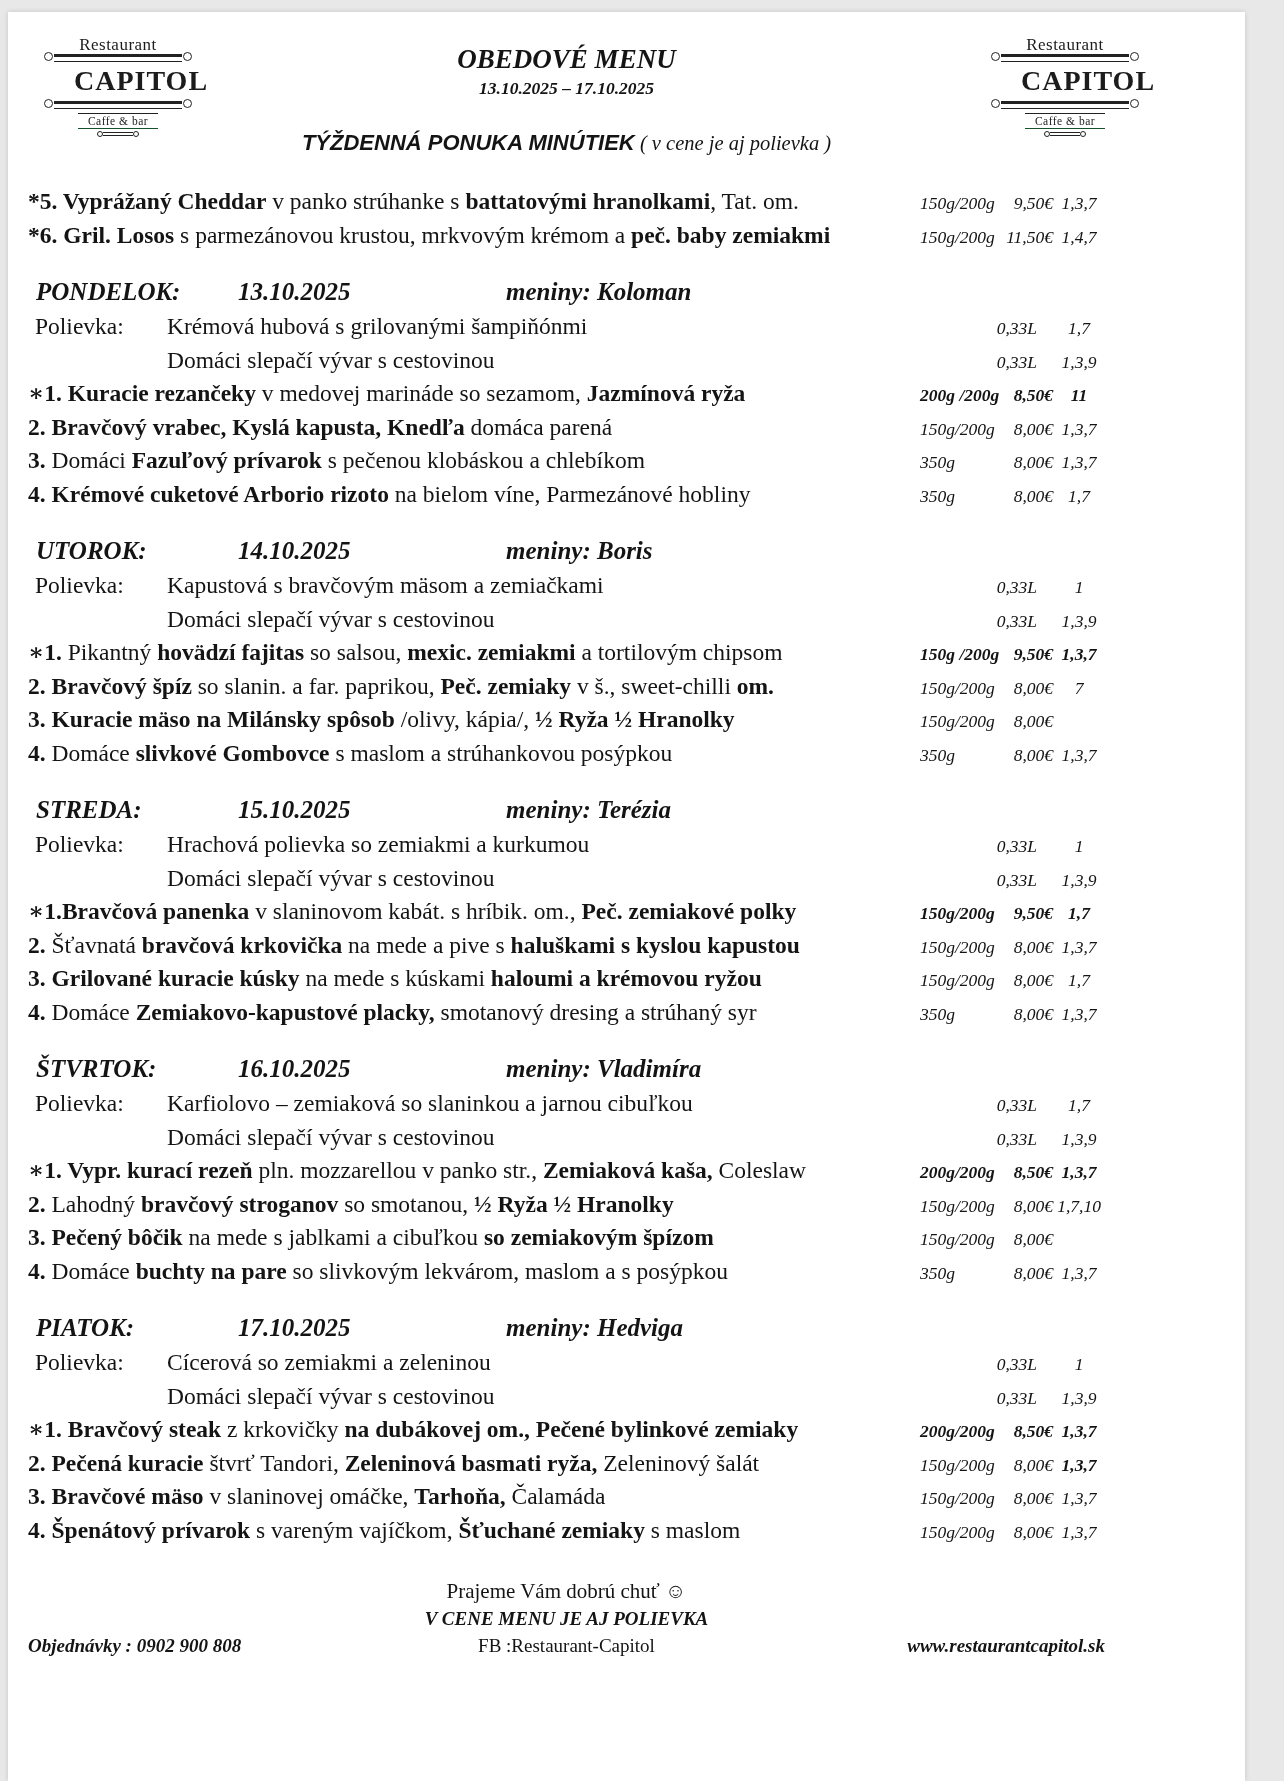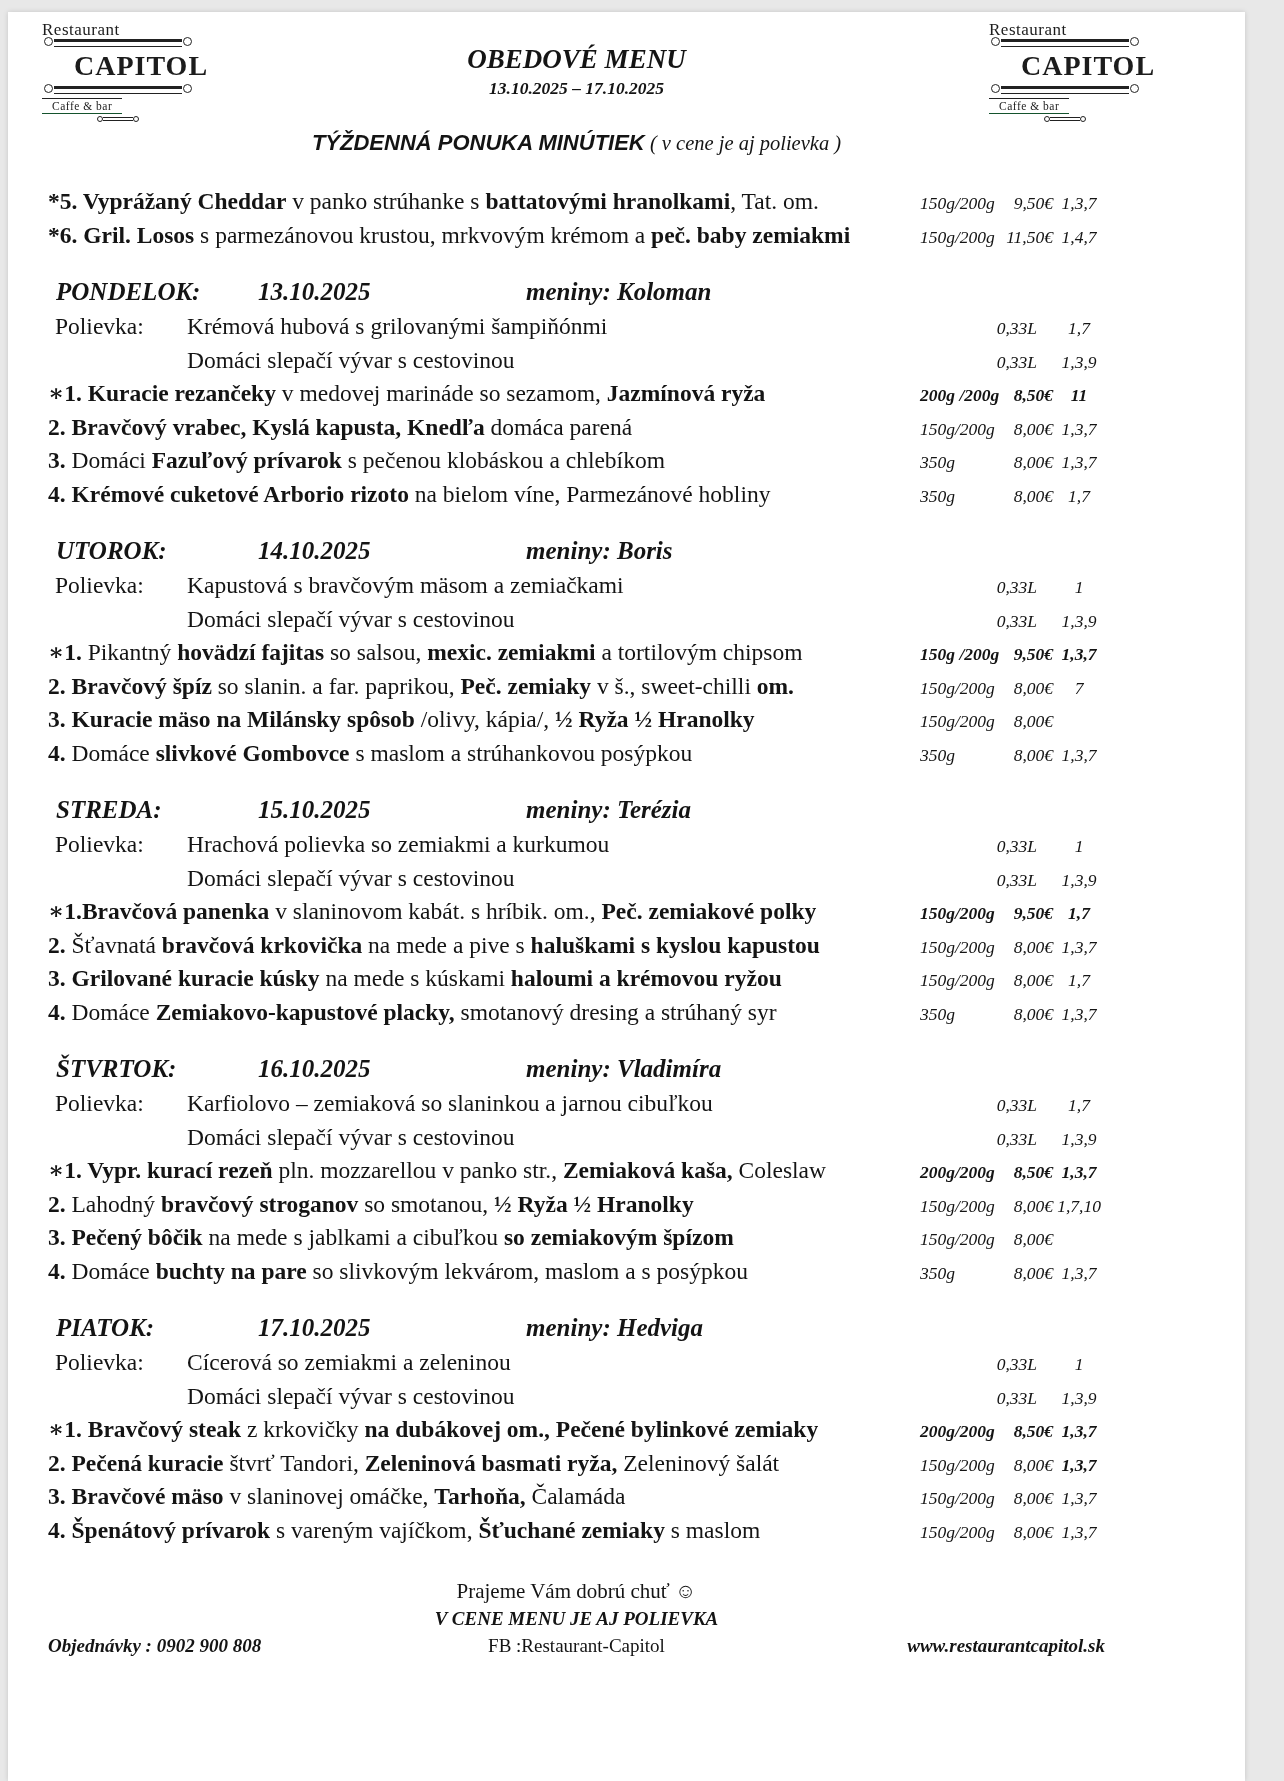--- a/index.html
+++ b/index.html
@@ -1,23 +1,23 @@
 <!DOCTYPE html>
 <html><head>
 <meta charset="utf-8">
 <style>
   html,body{margin:0;padding:0;background:#e8e8e8;}
   .canvas{position:relative;width:1284px;height:1781px;background:#e8e8e8;
           font-family:"Liberation Serif","DejaVu Serif",serif;color:#141414;overflow:hidden;}
   .page{position:absolute;left:8px;top:12px;width:1237px;height:1769px;background:#ffffff;
         box-shadow:0 0 5px rgba(0,0,0,.15);}
-  .content{padding:16px 140px 0 40px;}
+  .content{padding:16px 140px 0 20px;}
 
   
-  .logo{position:absolute;top:8px;width:152px;color:#1c1c1c;}
+  .logo{position:absolute;top:23px;width:152px;text-align:center;color:#1c1c1c;}
   .logo.left{left:34px;}
   .logo.right{right:104px;}
   .logo-rest{font-size:17px;letter-spacing:.5px;margin-bottom:-4px;}
   .logo-bar{position:relative;height:4px;border-top:3px solid #222;border-bottom:1px solid #222;margin:3px 12px 0;}
   .logo-bar::before,.logo-bar::after{content:"";position:absolute;top:-5px;width:7px;height:7px;
       border:1.5px solid #222;border-radius:50%;background:#fff;}
   .logo-bar::before{left:-10px;}
   .logo-bar::after{right:-10px;}
   .logo-bar.bot{margin-top:3px;}
   .logo-bar.mini{width:30px;height:2px;border-top:1px solid #222;border-bottom:1px solid #222;margin:3px auto 0;}

